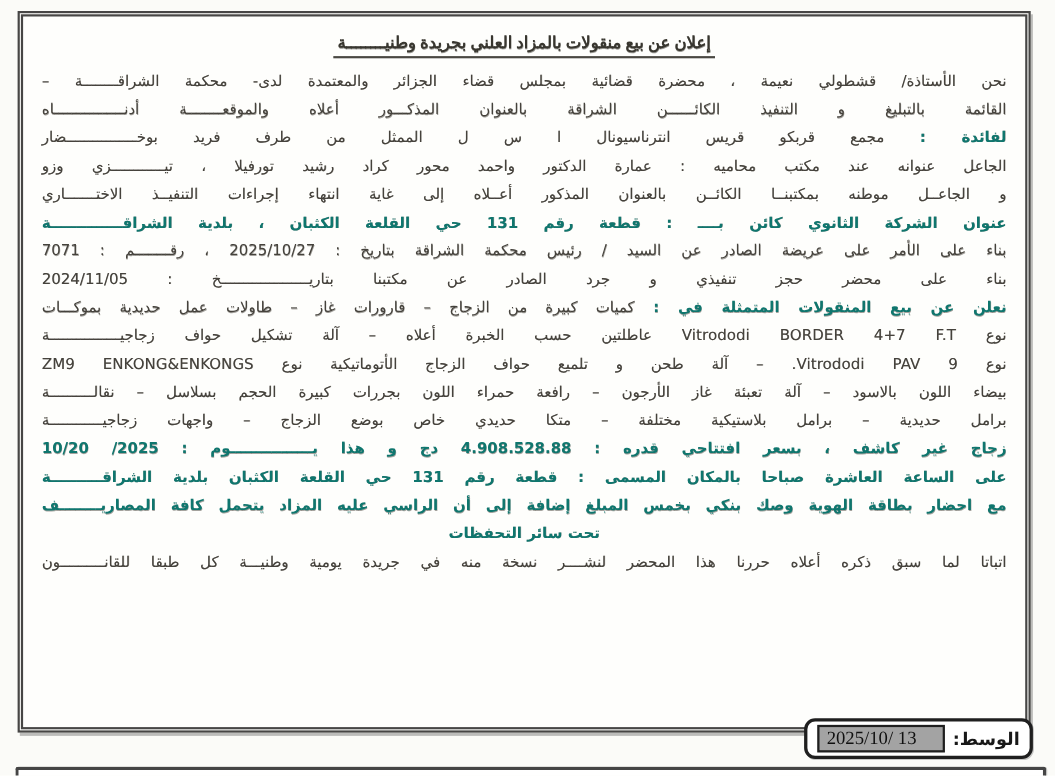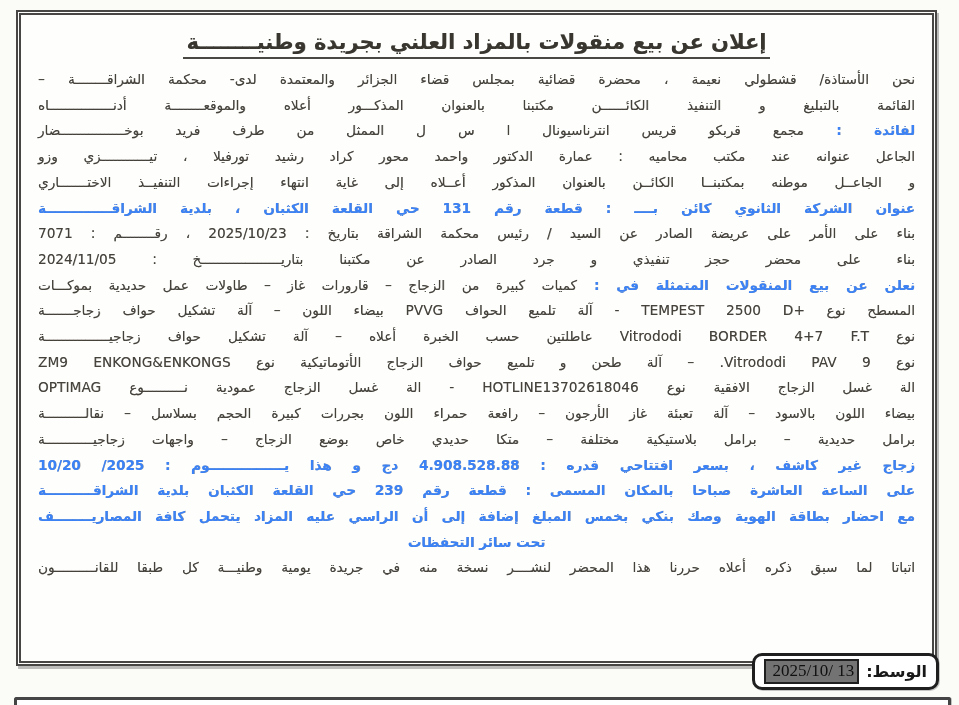--- a/index.html
+++ b/index.html
@@ -16,43 +16,44 @@
     width: 921px; height: 656px;
     background: #fefefc;
     border: 5px double #474645;
     box-shadow: 2px 3px 0 rgba(110,110,110,.45);
     box-sizing: border-box;
   }
   .doc-title {
     margin-top: 15px;
     text-align: center;
     font-weight: bold;
-    font-size: 21px;
+    font-size: 15px;
     color: #38362f;
     direction: rtl;
     text-shadow: 0.3px 0.3px 0.4px rgba(70,68,60,.55);
+    font-family: Liberation Serif, serif;
   }
   .doc-title .u {
     border-bottom: 2px solid #4a4842;
     padding: 0 4px 3px;
   }
   .doc-body {
     margin: 13px 17px 0 17px;
     direction: rtl;
     text-shadow: 0.3px 0.3px 0.35px rgba(75,72,64,.5);
   }
   .line {
     font-size: 13.6px;
     line-height: 25.7px;
     color: #45423c;
     text-align: justify;
     text-align-last: justify;
     letter-spacing: 0.1px;
   }
-  .line .lead, .line.bold { font-weight: bold; color: #3b82f6; }
+  .line .lead, .line.bold { font-weight: bold; color: #0f766e; }
   .line.center { text-align: left; text-align-last: center; }
   .date-box {
     position: absolute;
     top: 653px; right: 20px;
     z-index: 5;
     background: #ffffff;
     border: 3px solid #1f1f1f;
     border-radius: 10px;
     padding: 3px 9px;
     display: flex;
@@ -61,26 +62,26 @@
     gap: 7px;
     box-shadow: 1px 1px 0 rgba(120,120,120,.4);
   }
   .date-label {
     font-weight: bold;
     font-size: 16px;
     color: #181818;
   }
   .date-value {
     border: 2px solid #1f1f1f;
-    padding: 0 3px 1px 7px;
+    padding: 0 24px 1px 7px;
     font-family: "Liberation Serif", serif;
     font-size: 17px;
     color: #101010;
     direction: ltr;
-    background: #737373;
+    background: #a3a3a3;
   }
   .next-frame-edge {
     position: absolute;
     left: 14px; right: 8px;
     top: 697px; height: 14px;
     border: 3px solid #454545;
     border-bottom: none;
     border-radius: 3px 3px 0 0;
     background: #fff;
     box-shadow: 1px 0 0 rgba(110,110,110,.4);
@@ -92,84 +93,78 @@
 <div class="doc-frame">
   <div class="doc-title">
     <span class="u">إعلان عن بيع منقولات بالمزاد العلني بجريدة وطنيــــــــة</span>
   </div>
   <div class="doc-body" id="lines-container">
   <div class="line">
     <span class="lead"></span><span class="rest">نحن الأستاذة/ قشطولي نعيمة ، محضرة قضائية بمجلس قضاء الجزائر والمعتمدة لدى- محكمة الشراقــــــــة –</span>
   </div>
 
   <div class="line">
-    <span class="lead"></span><span class="rest">القائمة بالتبليغ و التنفيذ الكائــــــن مكتبنا بالعنوان المذكـــور أعلاه والموقعــــــــة أدنــــــــــــــــاه</span>
+    <span class="lead"></span><span class="rest">القائمة بالتبليغ و التنفيذ الكائــــــن الشراقة بالعنوان المذكـــور أعلاه والموقعــــــــة أدنــــــــــــــــاه</span>
   </div>
 
   <div class="line">
     <span class="lead">لفائدة : </span><span class="rest">مجمع قربكو قريس انترناسيونال ا س ل الممثل من طرف فريد بوخــــــــــــــــضار</span>
   </div>
 
   <div class="line">
     <span class="lead"></span><span class="rest">الجاعل عنوانه عند مكتب محاميه : عمارة الدكتور واحمد محور كراد رشيد تورفيلا ، تيــــــــــــزي وزو</span>
   </div>
 
   <div class="line">
     <span class="lead"></span><span class="rest">و الجاعــل موطنه بمكتبنــا الكائــن بالعنوان المذكور أعــلاه إلى غاية انتهاء إجراءات التنفيــذ الاختـــــــاري</span>
   </div>
 
 
   <div class="line bold">
     <span class="lead">عنوان الشركة الثانوي كائن بــــ : قطعة رقم 131 حي القلعة الكثبان ، بلدية الشراقــــــــــــــة</span><span class="rest"></span>
   </div>
 
   <div class="line">
-    <span class="lead"></span><span class="rest">بناء على الأمر على عريضة الصادر عن السيد / رئيس محكمة الشراقة بتاريخ : 2025/10/23 ، رقــــــــم : 7071</span>
+    <span class="lead"></span><span class="rest">بناء على الأمر على عريضة الصادر عن السيد / رئيس محكمة الشراقة بتاريخ : 2025/10/27 ، رقــــــــم : 7071</span>
   </div>
 
   <div class="line">
     <span class="lead"></span><span class="rest">بناء على محضر حجز تنفيذي و جرد الصادر عن مكتبنا بتاريــــــــــــــــــــخ : 2024/11/05</span>
   </div>
 
 
   <div class="line">
     <span class="lead">نعلن عن بيع المنقولات المتمثلة في : </span><span class="rest">كميات كبيرة من الزجاج – قارورات غاز – طاولات عمل حديدية بموكـــات</span>
   </div>
 
 
-  <div class="line">
-    <span class="lead"></span><span class="rest">المسطح نوع +TEMPEST 2500 D - آلة تلميع الحواف PVVG بيضاء اللون – آلة تشكيل حواف زجاجـــــــة</span>
-  </div>
 
   <div class="line">
     <span class="lead"></span><span class="rest">نوع Vitrododi BORDER 4+7 F.T عاطلتين حسب الخبرة أعلاه – آلة تشكيل حواف زجاجيــــــــــــــــة</span>
   </div>
 
   <div class="line">
     <span class="lead"></span><span class="rest">نوع Vitrododi PAV 9. – آلة طحن و تلميع حواف الزجاج الأتوماتيكية نوع ZM9 ENKONG&amp;ENKONGS</span>
   </div>
 
-  <div class="line">
-    <span class="lead"></span><span class="rest">الة غسل الزجاج الافقية نوع HOTLINE13702618046 - الة غسل الزجاج عمودية نــــــــــوع OPTIMAG</span>
-  </div>
 
   <div class="line">
     <span class="lead"></span><span class="rest">بيضاء اللون بالاسود – آلة تعبئة غاز الأرجون – رافعة حمراء اللون بجررات كبيرة الحجم بسلاسل – نقالــــــــــة</span>
   </div>
 
   <div class="line">
     <span class="lead"></span><span class="rest">برامل حديدية – برامل بلاستيكية مختلفة – متكا حديدي خاص بوضع الزجاج – واجهات زجاجيــــــــــــة</span>
   </div>
 
   <div class="line bold">
     <span class="lead">زجاج غير كاشف ، بسعر افتتاحي قدره : 4.908.528.88 دج و هذا يــــــــــــــــوم : 2025/ 10/20</span><span class="rest"></span>
   </div>
 
   <div class="line bold">
-    <span class="lead">على الساعة العاشرة صباحا بالمكان المسمى : قطعة رقم 239 حي القلعة الكثبان بلدية الشراقــــــــــة</span><span class="rest"></span>
+    <span class="lead">على الساعة العاشرة صباحا بالمكان المسمى : قطعة رقم 131 حي القلعة الكثبان بلدية الشراقــــــــــة</span><span class="rest"></span>
   </div>
 
   <div class="line bold">
     <span class="lead">مع احضار بطاقة الهوية وصك بنكي بخمس المبلغ إضافة إلى أن الراسي عليه المزاد يتحمل كافة المصاريــــــــف</span><span class="rest"></span>
   </div>
 
   <div class="line bold center">
     <span class="lead">تحت سائر التحفظات</span><span class="rest"></span>
   </div>
 

